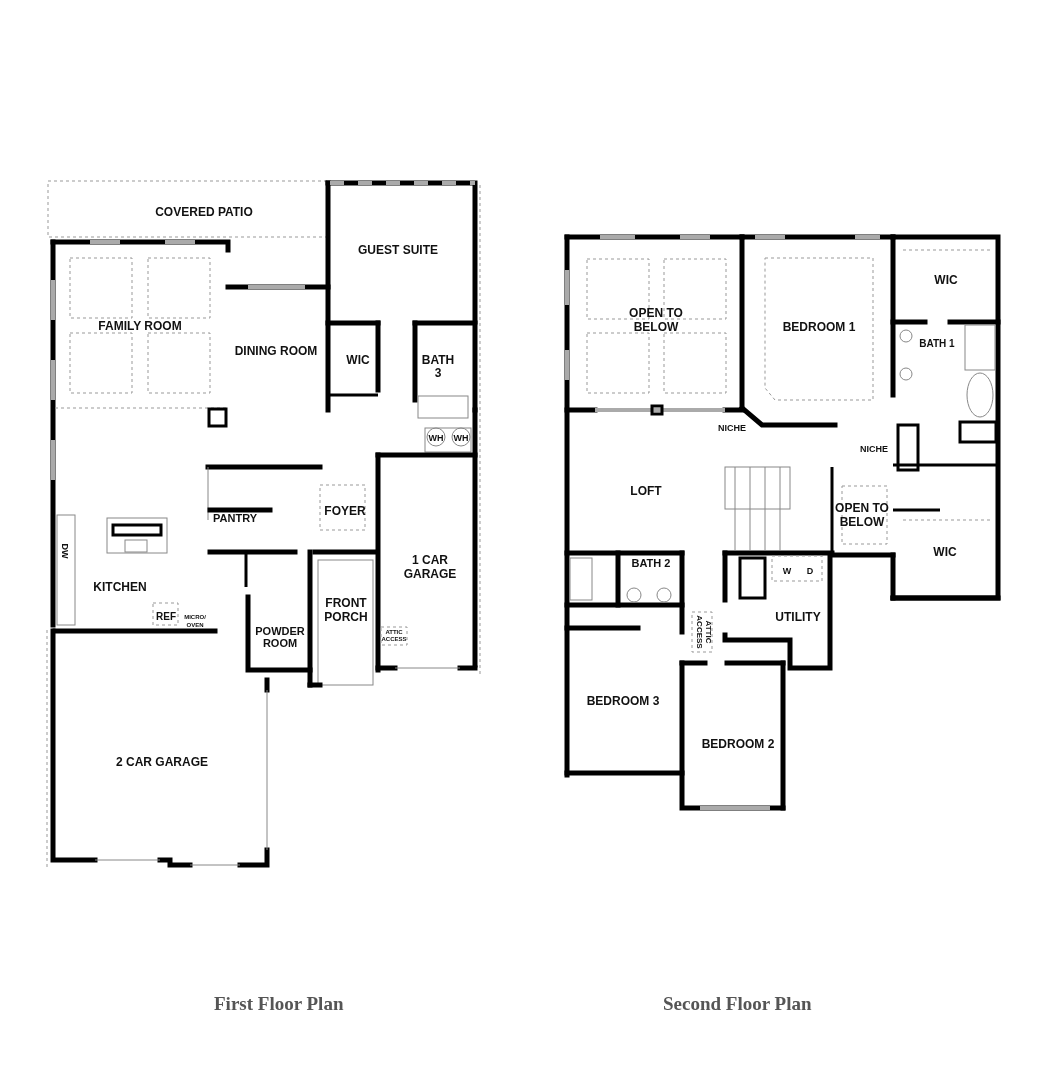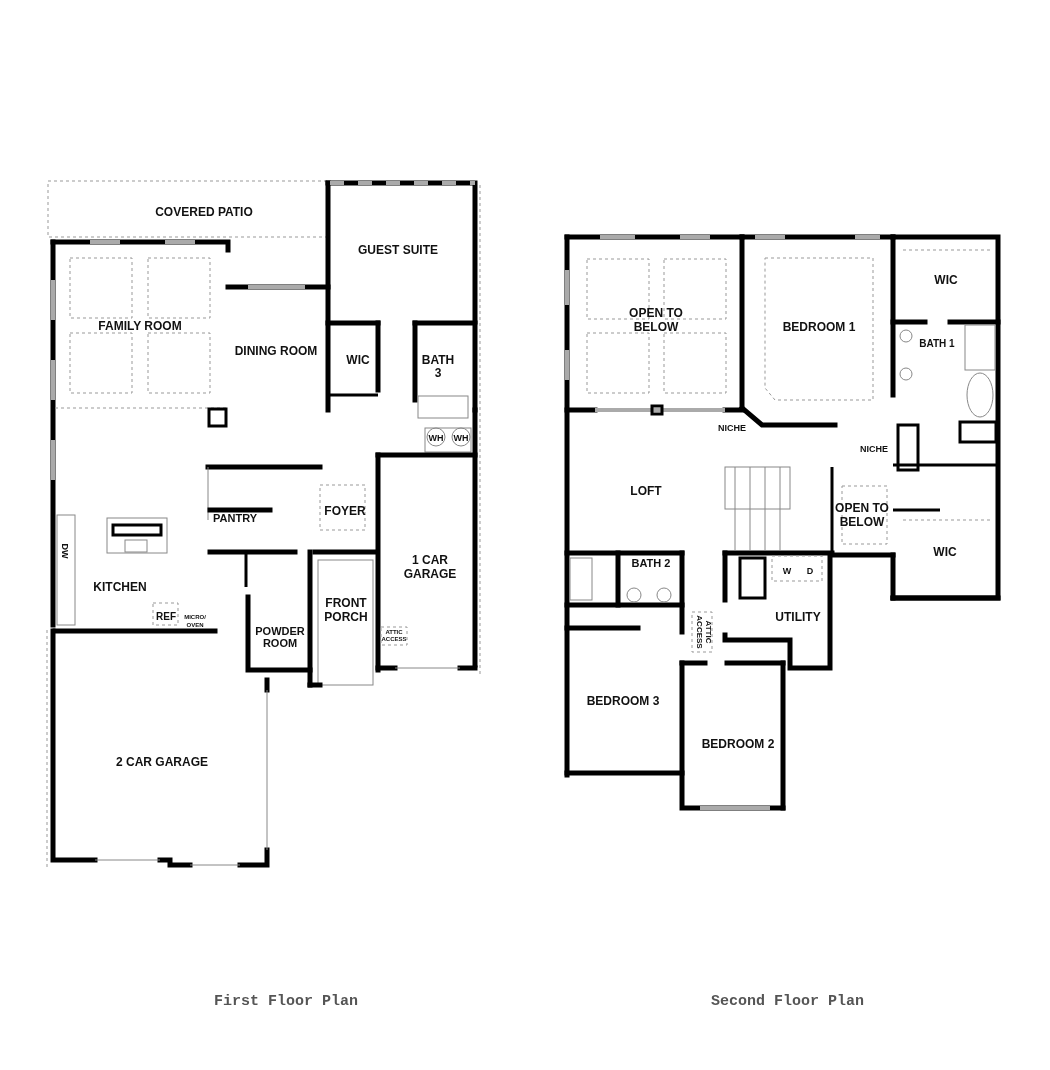--- a/index.html
+++ b/index.html
@@ -4,21 +4,21 @@
 <style>
   html, body { margin: 0; padding: 0; background: #ffffff; }
   body { width: 1050px; height: 1070px; position: relative; overflow: hidden; font-family: "Liberation Sans", sans-serif; }
   svg.plan { position: absolute; left: 0; top: 0; }
   .lbl { font-family: "Liberation Sans", sans-serif; font-weight: bold; fill: #111; text-anchor: middle; }
   .w { stroke: #000; stroke-width: 5; fill: none; stroke-linecap: square; }
   .wt { stroke: #000; stroke-width: 3; fill: none; }
   .d { stroke: #999; stroke-width: 1; fill: none; stroke-dasharray: 3 3; }
   .l { stroke: #888; stroke-width: 1; fill: none; }
   .win { stroke: #aaa; stroke-width: 4; fill: none; }
-  .caption { position: absolute; top: 993px; font-size: 15px; font-weight: bold; color: #555; font-family: Liberation Mono, monospace; }
+  .caption { position: absolute; top: 993px; font-size: 19px; font-weight: bold; color: #555; font-family: Liberation Serif, serif; }
 </style>
 </head>
 <body>
 
 <svg class="plan" width="1050" height="1070" viewBox="0 0 1050 1070">
 
   <g>
 
     <rect x="48" y="181" width="280" height="56" class="d"></rect>
 
@@ -208,13 +208,13 @@
   <text x="787" y="574" class="lbl" font-size="9">W</text>
   <text x="810" y="574" class="lbl" font-size="9">D</text>
   <text x="798" y="621" class="lbl" font-size="12">UTILITY</text>
   <text x="706" y="632" class="lbl" font-size="8" transform="rotate(90 706 632)">ATTIC</text>
   <text x="697" y="632" class="lbl" font-size="8" transform="rotate(90 697 632)">ACCESS</text>
   <text x="623" y="705" class="lbl" font-size="12">BEDROOM 3</text>
   <text x="738" y="748" class="lbl" font-size="12">BEDROOM 2</text>
 </svg>
 
 <div class="caption" style="left:214px;">First Floor Plan</div>
-<div class="caption" style="left:663px;margin-left:48px;">Second Floor Plan</div>
+<div class="caption" style="left:663px;">Second Floor Plan</div>
 
 </body></html>

